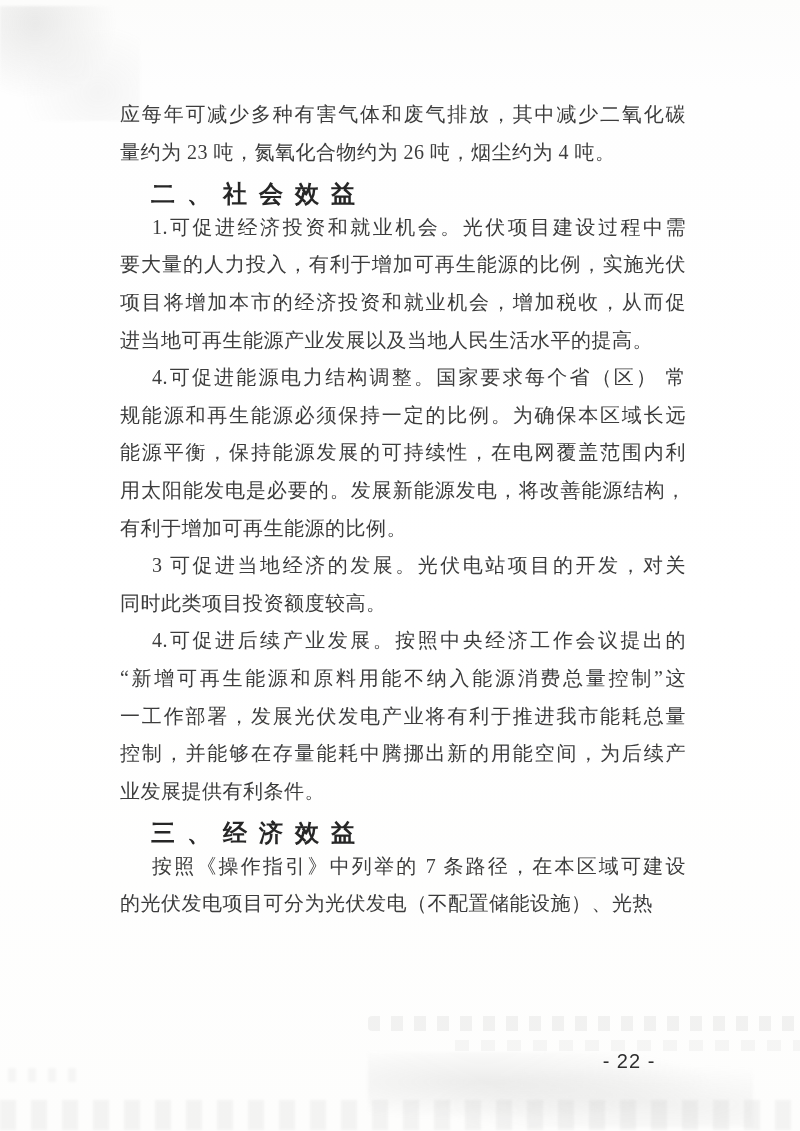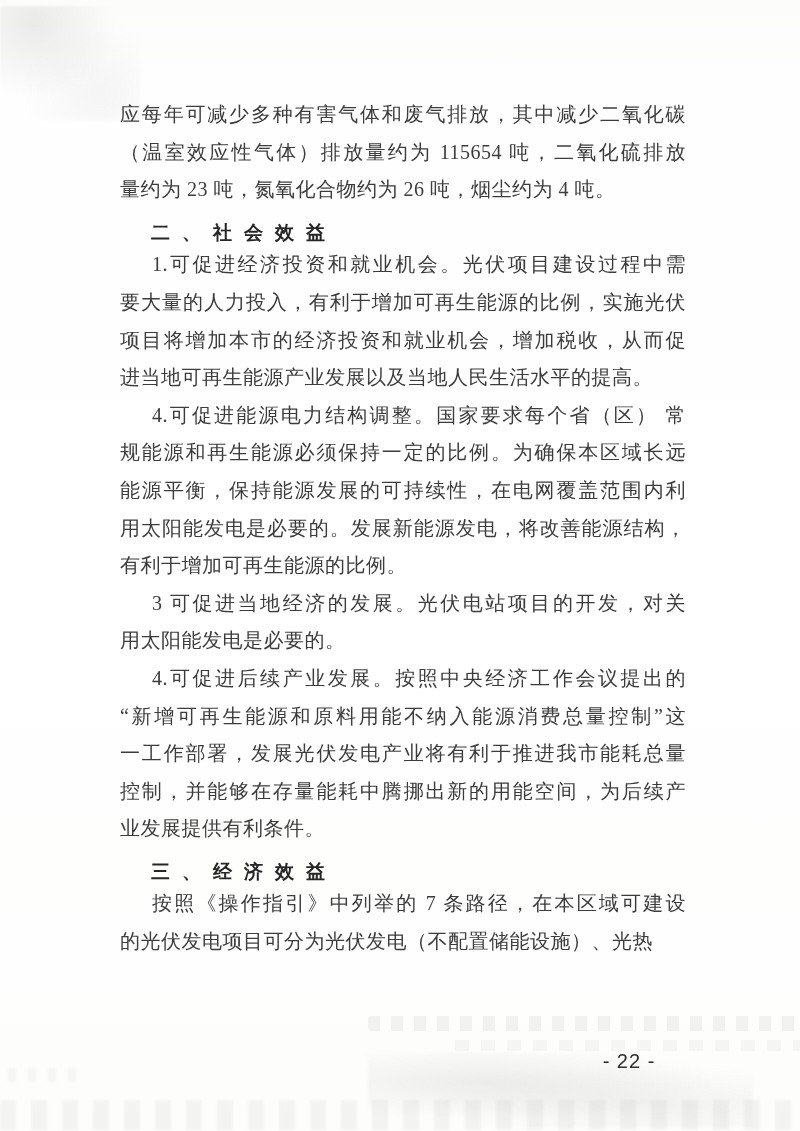--- a/index.html
+++ b/index.html
@@ -70,21 +70,21 @@
     text-justify: inter-character;
   }
   .line.indent { text-indent: 32px; }
   .heading {
     height: 37.6px;
     line-height: 37.6px;
     position: relative;
     top: 5px;
     text-indent: 31px;
     font-weight: 700;
-    font-size: 19px;
+    font-size: 24px;
     letter-spacing: 12px;
     color: #262626;
     white-space: nowrap;
   }
   .page-number {
     position: absolute;
     left: 579px; top: 1050px; width: 100px;
     text-align: center;
     font-family: "Liberation Sans", "DejaVu Sans", sans-serif;
     font-size: 20px;
@@ -99,40 +99,39 @@
   <div class="artifact smudge-top-left"></div>
   <div class="artifact streak-a"></div>
   <div class="artifact streak-b"></div>
   <div class="artifact blob-bottom"></div>
   <div class="artifact streak-c"></div>
   <div class="artifact dots-left"></div>
 
   <section class="doc-body">
       <div>
         <div class="line fill">应每年可减少多种有害气体和废气排放，其中减少二氧化碳</div>
-        <div class="line fill">（温室效应性气体）排放量约为 115654 吨，二氧化硫排放</div>
         <div class="line">量约为 23 吨，氮氧化合物约为 26 吨，烟尘约为 4 吨。</div>
       </div>
       <div class="heading">二、社会效益</div>
       <div>
         <div class="line fill indent">1.可促进经济投资和就业机会。光伏项目建设过程中需</div>
         <div class="line fill">要大量的人力投入，有利于增加可再生能源的比例，实施光伏</div>
         <div class="line fill">项目将增加本市的经济投资和就业机会，增加税收，从而促</div>
         <div class="line">进当地可再生能源产业发展以及当地人民生活水平的提高。</div>
       </div>
       <div>
         <div class="line fill indent">4.可促进能源电力结构调整。国家要求每个省（区） 常</div>
         <div class="line fill">规能源和再生能源必须保持一定的比例。为确保本区域长远</div>
         <div class="line fill">能源平衡，保持能源发展的可持续性，在电网覆盖范围内利</div>
         <div class="line fill">用太阳能发电是必要的。发展新能源发电，将改善能源结构，</div>
         <div class="line">有利于增加可再生能源的比例。</div>
       </div>
       <div>
         <div class="line fill indent">3 可促进当地经济的发展。光伏电站项目的开发，对关</div>
-        <div class="line">用太阳能发电是必要的。</div>
+        <div class="line">同时此类项目投资额度较高。</div>
       </div>
       <div>
         <div class="line fill indent">4.可促进后续产业发展。按照中央经济工作会议提出的</div>
         <div class="line fill">“新增可再生能源和原料用能不纳入能源消费总量控制”这</div>
         <div class="line fill">一工作部署，发展光伏发电产业将有利于推进我市能耗总量</div>
         <div class="line fill">控制，并能够在存量能耗中腾挪出新的用能空间，为后续产</div>
         <div class="line">业发展提供有利条件。</div>
       </div>
       <div class="heading">三、经济效益</div>
       <div>

